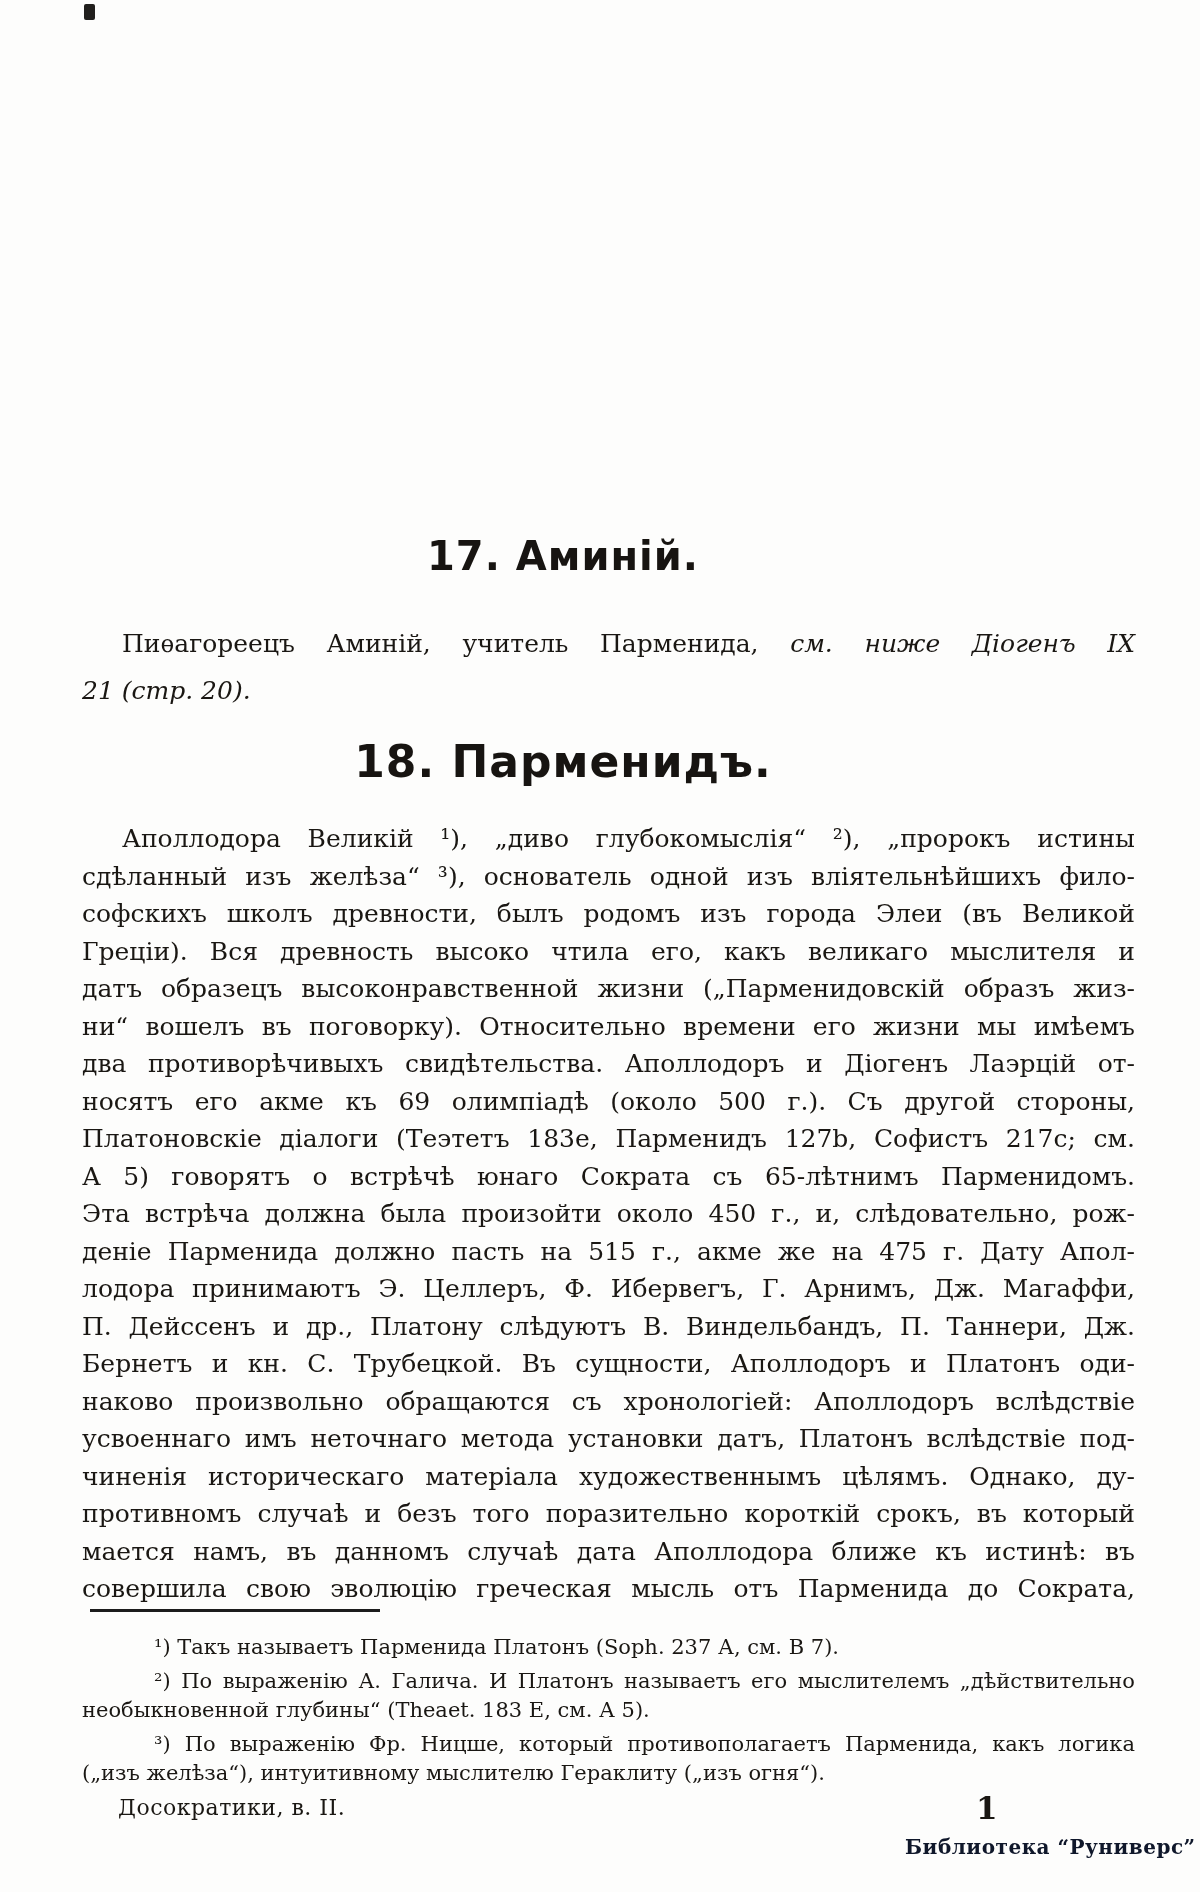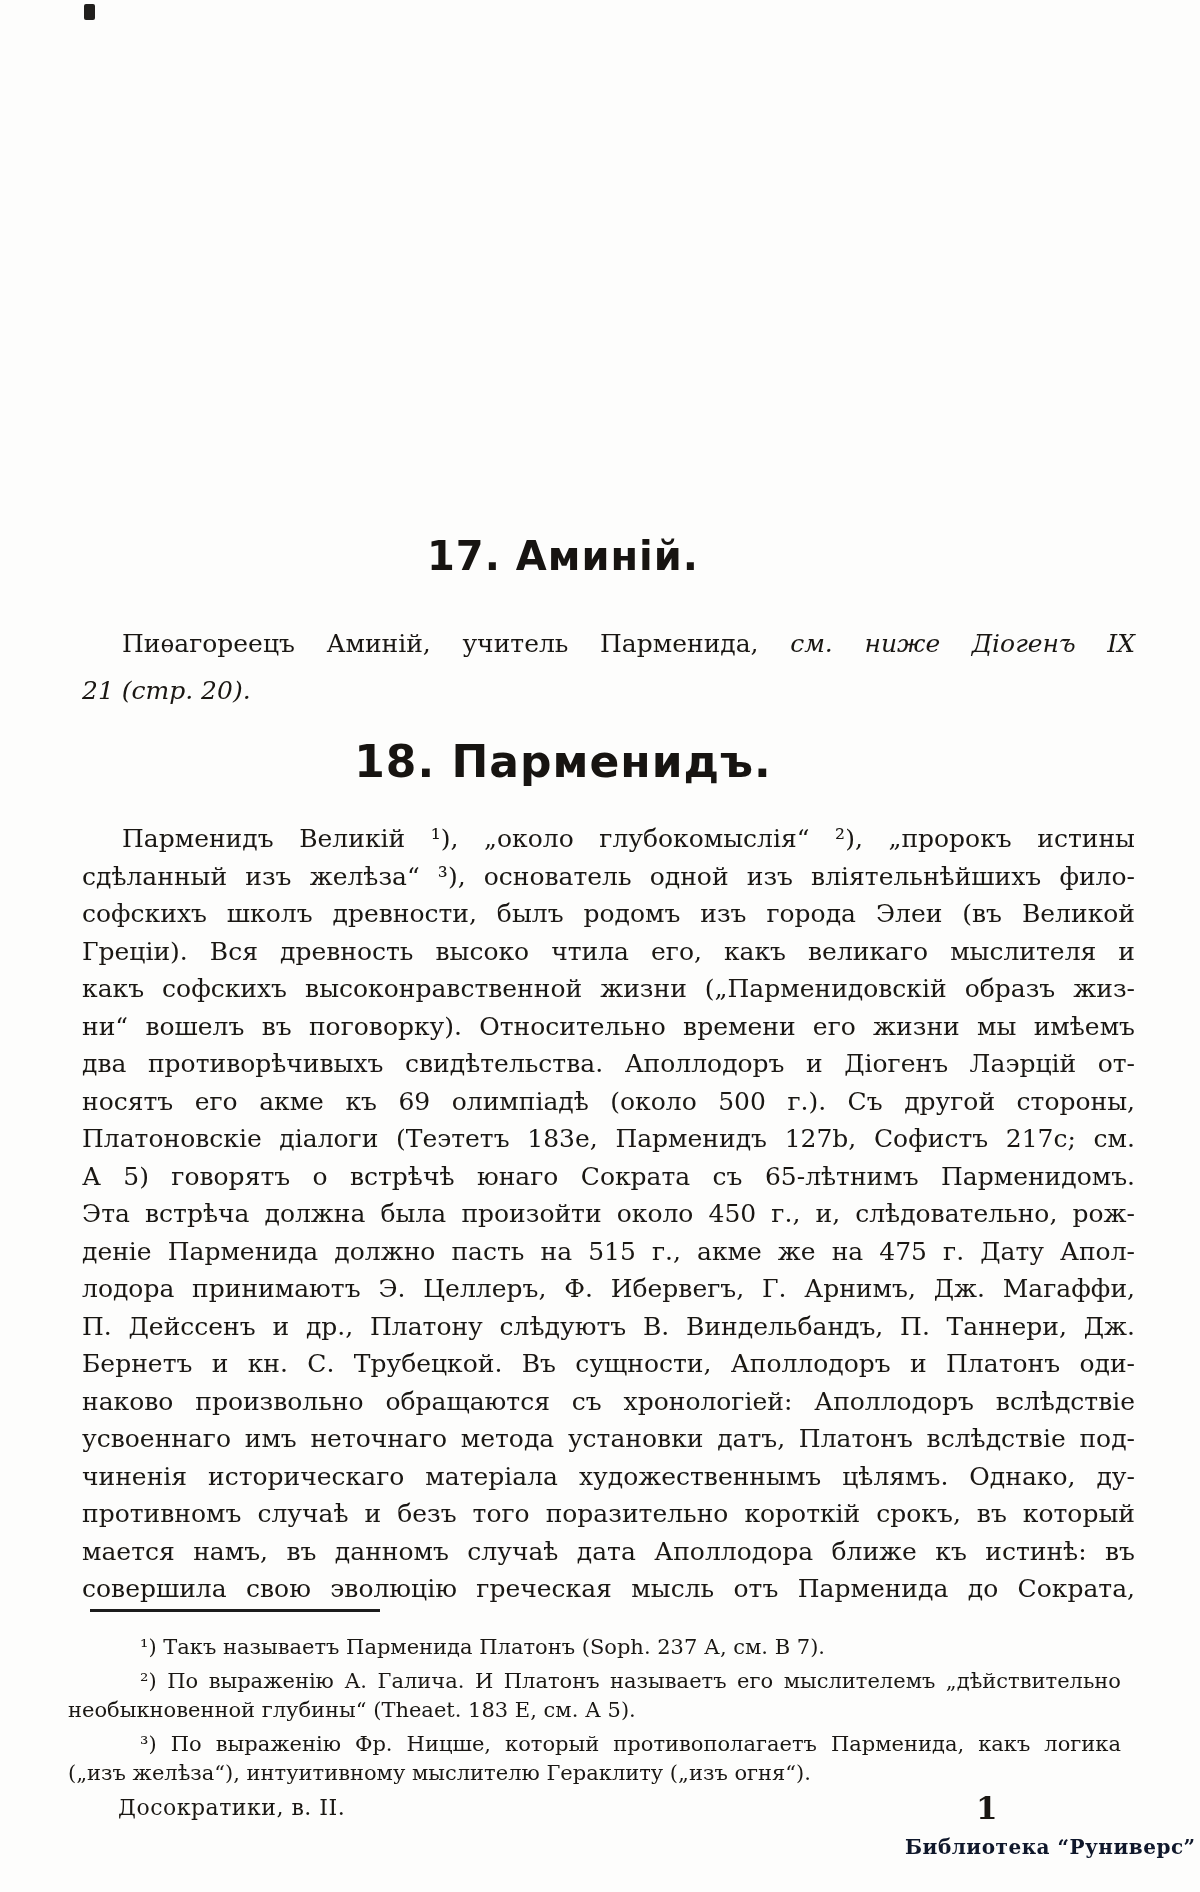--- a/index.html
+++ b/index.html
@@ -31,21 +31,21 @@
   }
   .bodytext .line{line-height:37.5px;height:37.5px;white-space:nowrap0;}
   .line.full{text-align:justify;text-align-last:justify;}
   .line.indent{text-indent:40px;}
   .it{font-style:italic;}
   .rule{
     position:absolute;left:90px;top:1609px;width:290px;height:3px;
     background:#1c1c1c;
   }
   .footnotes{
-    position:absolute;left:68px;top:1633px;width:1053px;
+    position:absolute;left:82px;top:1633px;width:1053px;
     font-size:21px;
   }
   .footnote{margin-bottom:5px;}
   .footnote .line{line-height:29px;}
   .footnote .line.indent{text-indent:72px;}
   .signature{
     position:absolute;left:118px;top:1795px;
     font-size:22px;letter-spacing:0.5px;
   }
   .pagenum{
@@ -71,25 +71,25 @@
   <h1 id="h17" class="h-display">17. Аминій.</h1>
 
   <div class="intro">
       <div class="line full indent"><span>Пиѳагореецъ Аминій, учитель Парменида, </span><span class="it">см. ниже Діогенъ IX</span></div>
       <div class="line"><span class="it">21 (стр. 20).</span></div>
     </div>
 
   <h2 id="h18" class="h-display">18. Парменидъ.</h2>
 
   <div class="bodytext">
-      <div class="line full indent"><span>Парменидъ Великій ¹), „около глубокомыслія“ ²), „пророкъ истины</span></div>
+      <div class="line full indent"><span>Аполлодора Великій ¹), „диво глубокомыслія“ ²), „пророкъ истины</span></div>
       <div class="line full"><span>сдѣланный изъ желѣза“ ³), основатель одной изъ вліятельнѣйшихъ фило-</span></div>
       <div class="line full"><span>софскихъ школъ древности, былъ родомъ изъ города Элеи (въ Великой</span></div>
       <div class="line full"><span>Греціи). Вся древность высоко чтила его, какъ великаго мыслителя и</span></div>
-      <div class="line full"><span>какъ софскихъ высоконравственной жизни („Парменидовскій образъ жиз-</span></div>
+      <div class="line full"><span>датъ образецъ высоконравственной жизни („Парменидовскій образъ жиз-</span></div>
       <div class="line full"><span>ни“ вошелъ въ поговорку). Относительно времени его жизни мы имѣемъ</span></div>
       <div class="line full"><span>два противорѣчивыхъ свидѣтельства. Аполлодоръ и Діогенъ Лаэрцій от-</span></div>
       <div class="line full"><span>носятъ его акме къ 69 олимпіадѣ (около 500 г.). Съ другой стороны,</span></div>
       <div class="line full"><span>Платоновскіе діалоги (Теэтетъ 183e, Парменидъ 127b, Софистъ 217c; см.</span></div>
       <div class="line full"><span>А 5) говорятъ о встрѣчѣ юнаго Сократа съ 65-лѣтнимъ Парменидомъ.</span></div>
       <div class="line full"><span>Эта встрѣча должна была произойти около 450 г., и, слѣдовательно, рож-</span></div>
       <div class="line full"><span>деніе Парменида должно пасть на 515 г., акме же на 475 г. Дату Апол-</span></div>
       <div class="line full"><span>лодора принимаютъ Э. Целлеръ, Ф. Ибервегъ, Г. Арнимъ, Дж. Магаффи,</span></div>
       <div class="line full"><span>П. Дейссенъ и др., Платону слѣдуютъ В. Виндельбандъ, П. Таннери, Дж.</span></div>
       <div class="line full"><span>Бернетъ и кн. С. Трубецкой. Въ сущности, Аполлодоръ и Платонъ оди-</span></div>

